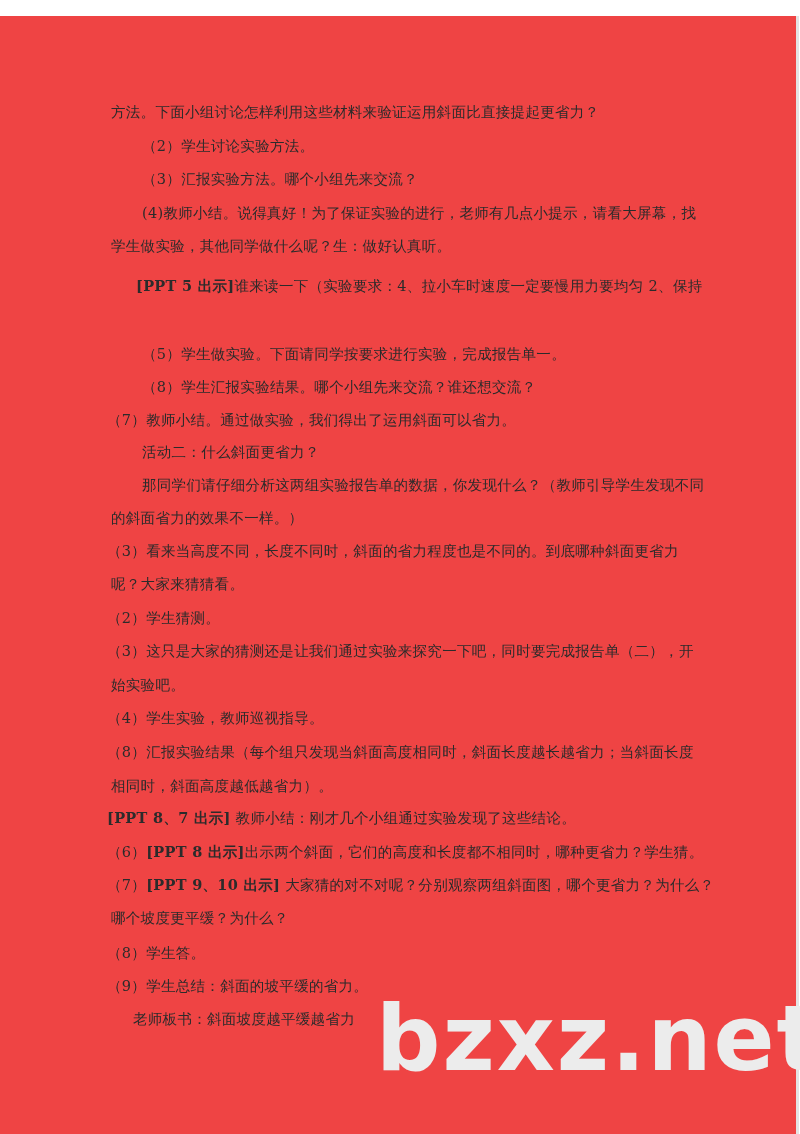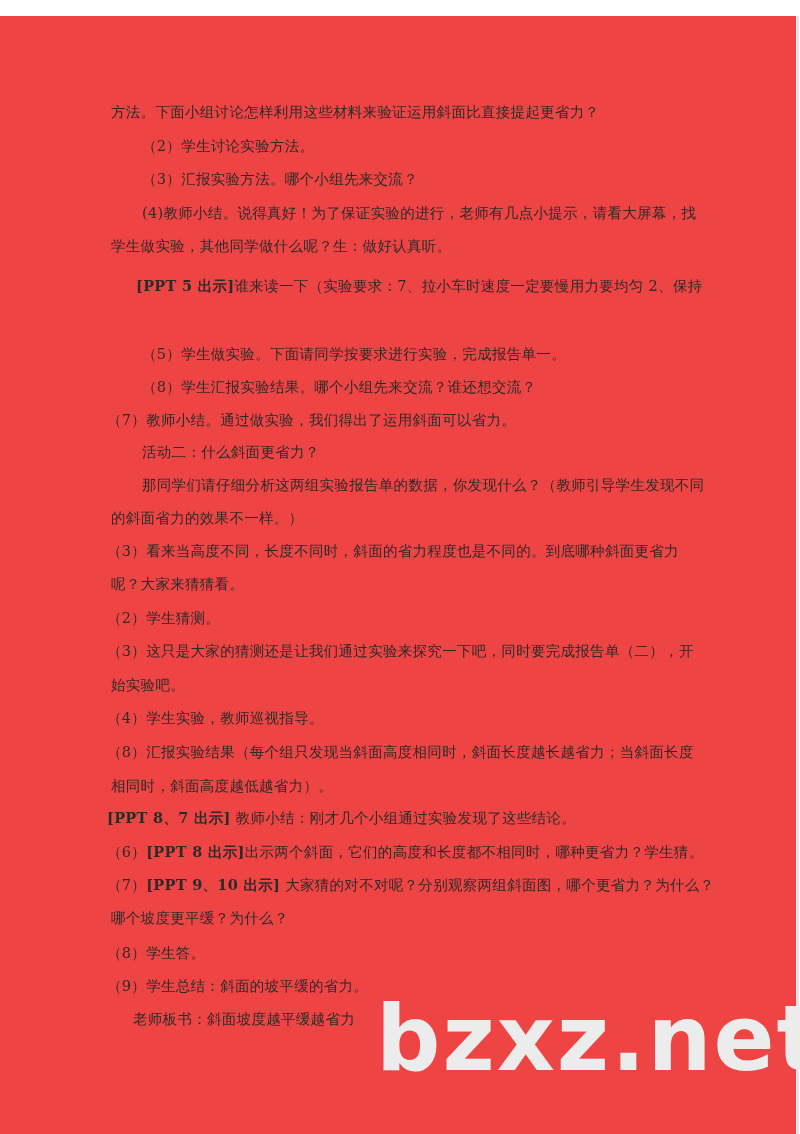--- a/index.html
+++ b/index.html
@@ -58,21 +58,21 @@
   <div class="line" style="top:86px"><span>方法。下面小组讨论怎样利用这些材料来验证运用斜面比直接提起更省力？</span></div>
 
   <div class="line indent" style="top:120px"><span>（2）学生讨论实验方法。</span></div>
 
   <div class="line indent" style="top:153px"><span>（3）汇报实验方法。哪个小组先来交流？</span></div>
 
   <div class="line indent" style="top:187px"><span>(4)教师小结。说得真好！为了保证实验的进行，老师有几点小提示，请看大屏幕，找</span></div>
 
   <div class="line" style="top:220px"><span>学生做实验，其他同学做什么呢？生：做好认真听。</span></div>
 
-  <div class="line indent2" style="top:260px"><span class="bold">[PPT 5 出示]</span><span>谁来读一下（实验要求：7、拉小车时速度一定要慢用力要均匀 2、保持</span></div>
+  <div class="line indent2" style="top:260px"><span class="bold">[PPT 5 出示]</span><span>谁来读一下（实验要求：4、拉小车时速度一定要慢用力要均匀 2、保持</span></div>
 
 
   <div class="line indent" style="top:328px"><span>（5）学生做实验。下面请同学按要求进行实验，完成报告单一。</span></div>
 
   <div class="line indent" style="top:361px"><span>（8）学生汇报实验结果。哪个小组先来交流？谁还想交流？</span></div>
 
   <div class="line outdent" style="top:394px"><span>（7）教师小结。通过做实验，我们得出了运用斜面可以省力。</span></div>
 
   <div class="line indent" style="top:426px"><span>活动二：什么斜面更省力？</span></div>
 

